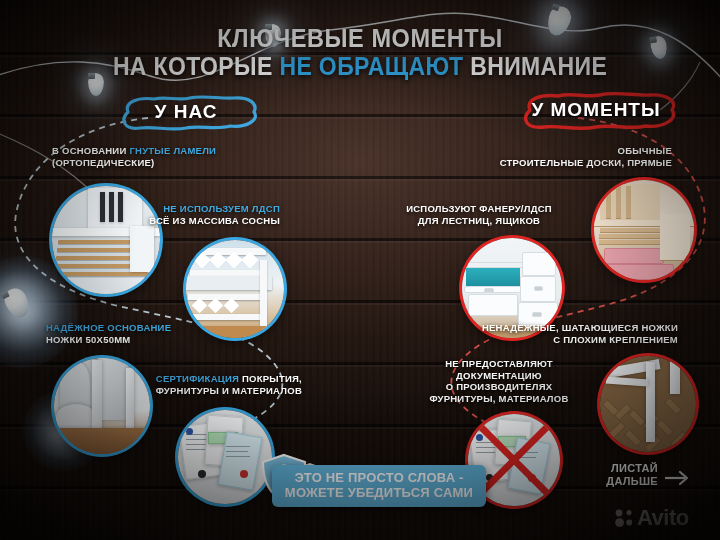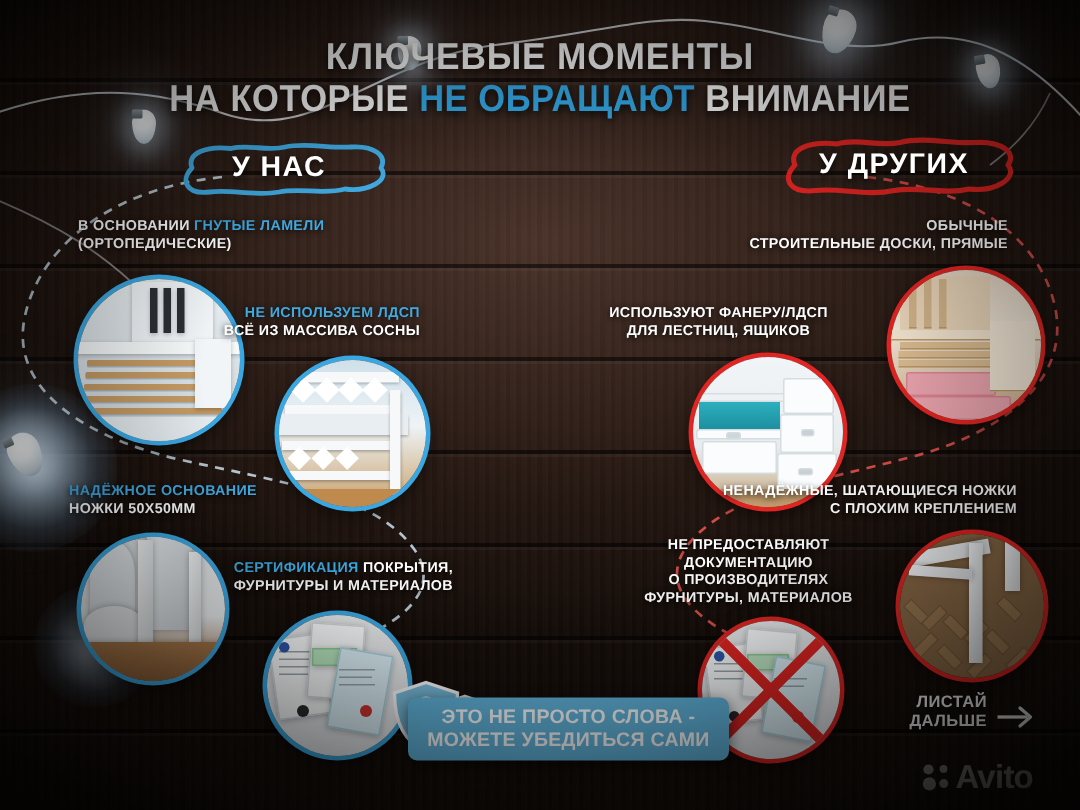--- a/index.html
+++ b/index.html
@@ -158,21 +158,21 @@
                C152,30 138,38 122,36 C108,40 92,35 78,38 C62,41 46,36 32,38 C16,40 12,30 20,22 Z" fill="none" stroke="#3fa9e0" stroke-width="3.2" stroke-linejoin="round"></path>
     </svg>
     <span class="lbl">У НАС</span>
   </div>
 
   <div class="badge" style="left:508px;top:86px;width:176px;height:48px;">
     <svg width="176" height="48" viewBox="0 0 176 48">
       <path d="M22,24 C17,13 33,8 50,10 C64,6 78,12 92,9 C108,5 126,10 142,9 C160,8 170,16 164,24
                C171,33 155,42 138,40 C122,44 104,38 88,41 C70,45 52,39 36,41 C18,43 13,33 22,24 Z" fill="none" stroke="#e02522" stroke-width="3.4" stroke-linejoin="round"></path>
     </svg>
-    <span class="lbl">У ДРУГИХ</span>
+    <span class="lbl">У МОМЕНТЫ</span>
   </div>
 
   <div class="cap l" style="left:52px;top:145px;width:230px;">
     <span>В ОСНОВАНИИ </span><span class="b">ГНУТЫЕ ЛАМЕЛИ</span><br>
     <span class="it">(ОРТОПЕДИЧЕСКИЕ)</span>
   </div>
 
   <div class="bub blue" style="left:52px;top:186px;width:108px;height:108px;">
     <div class="ph p-slats">
       <div class="hb" style="left:36px;top:2px;width:54px;height:40px;background:#eff3f6;"></div>

